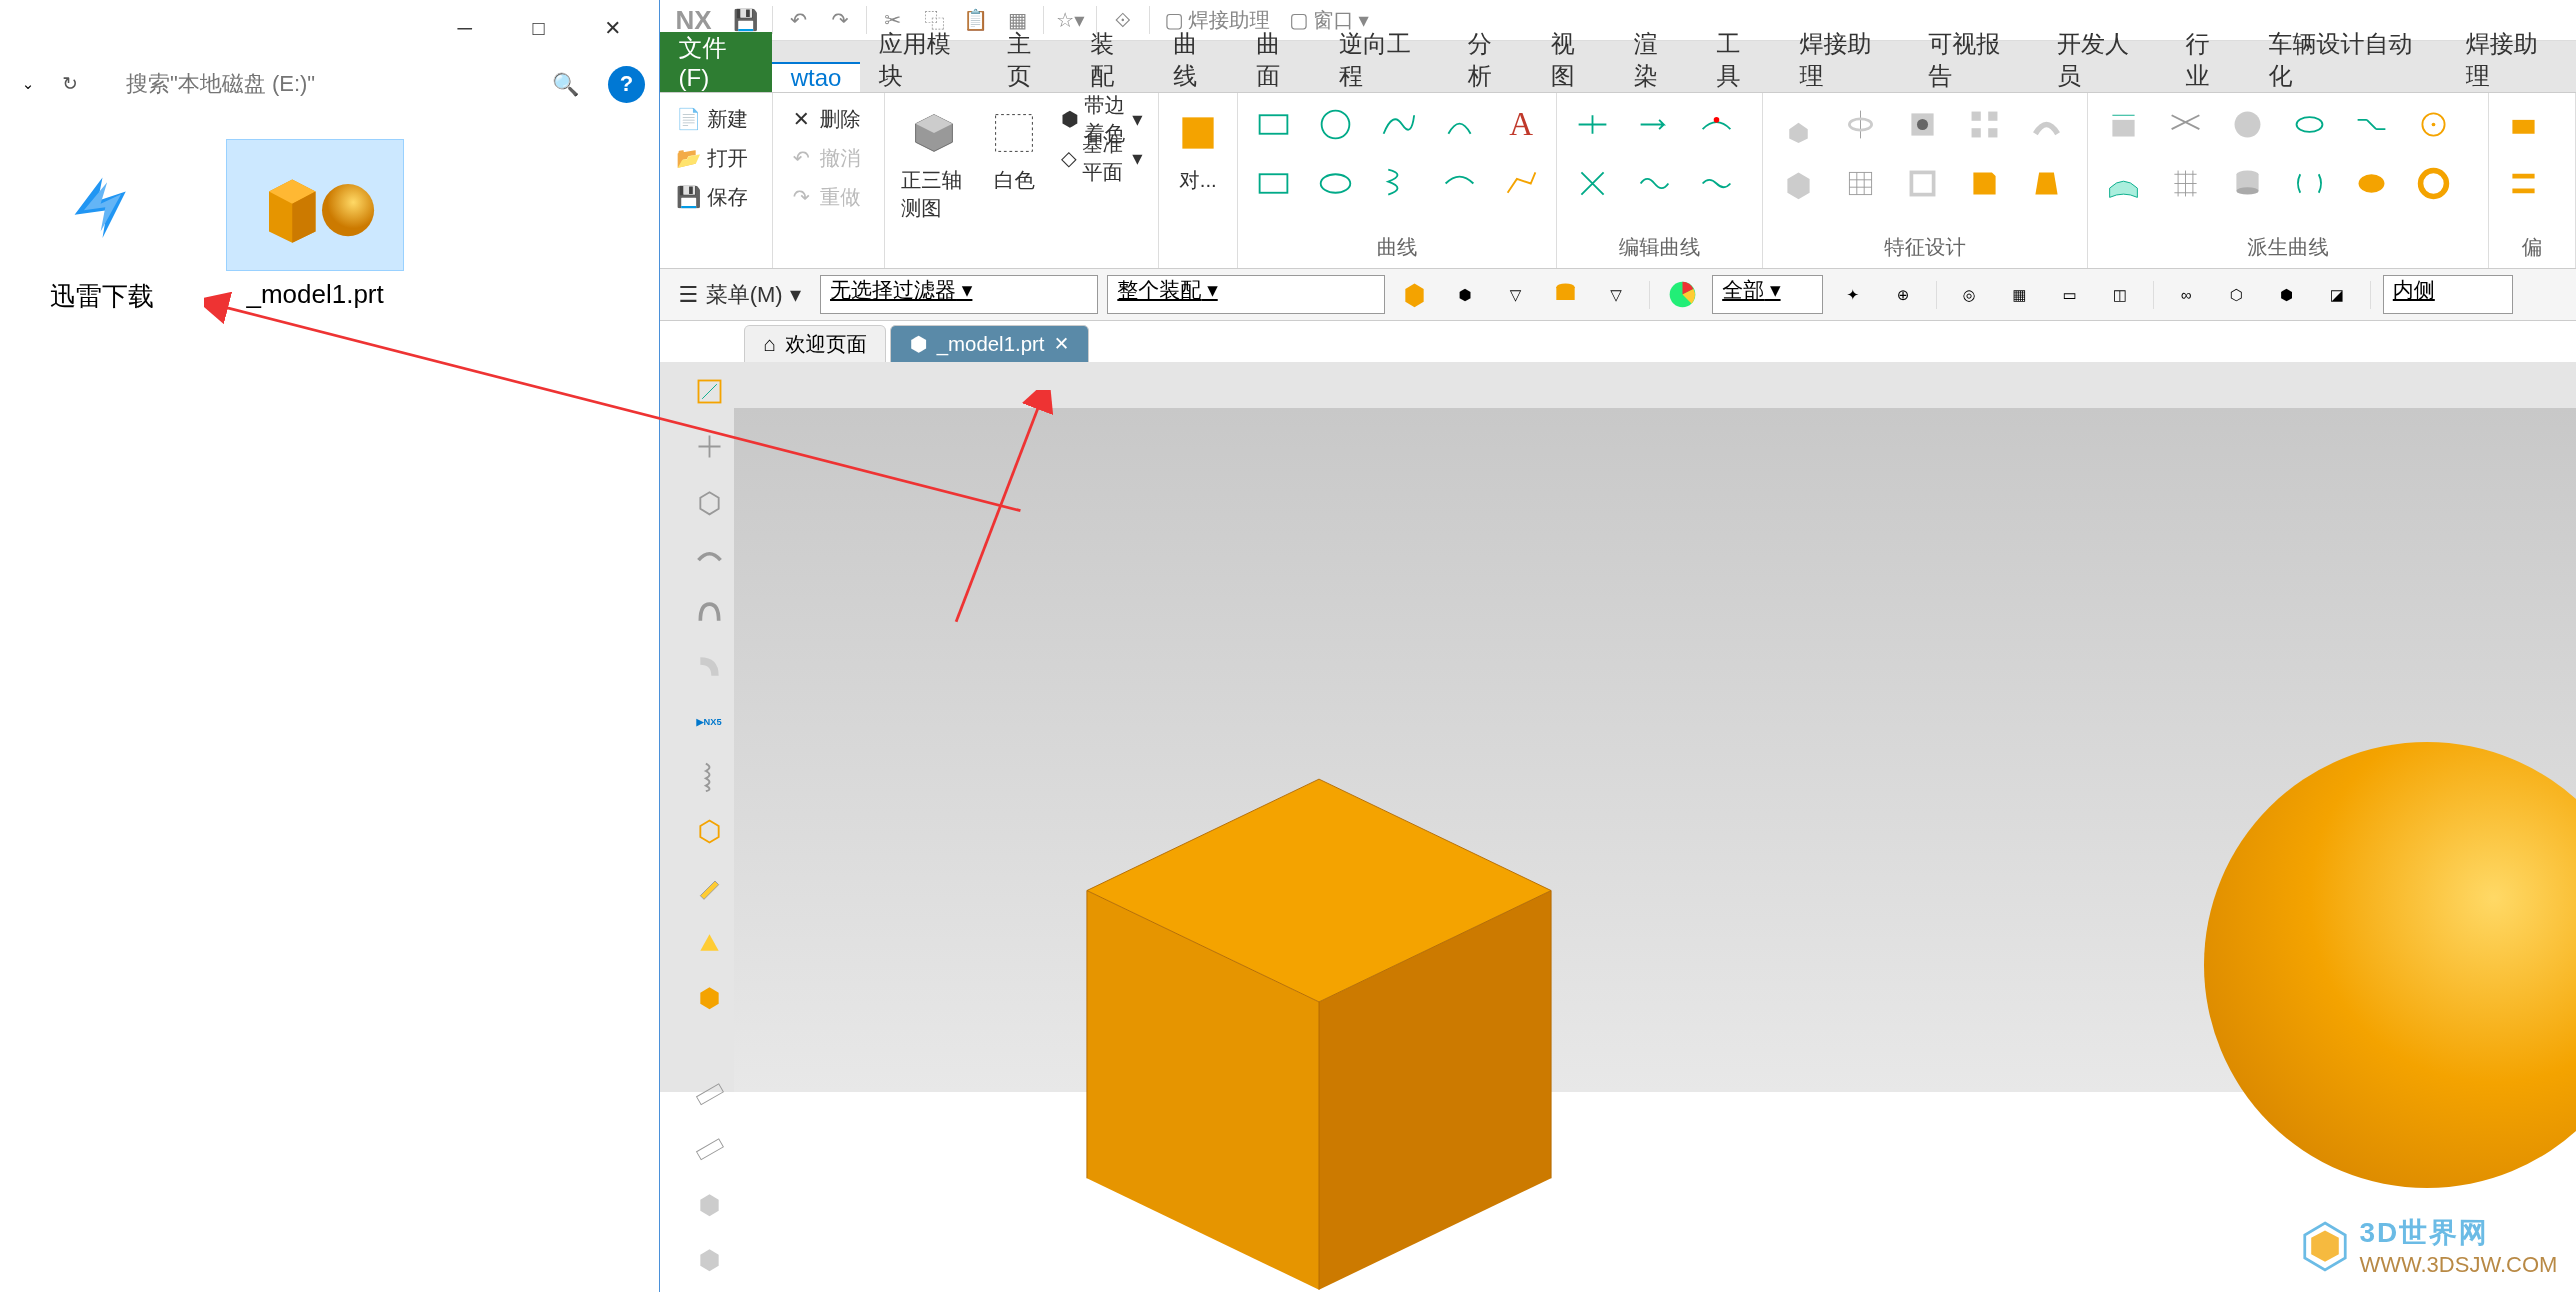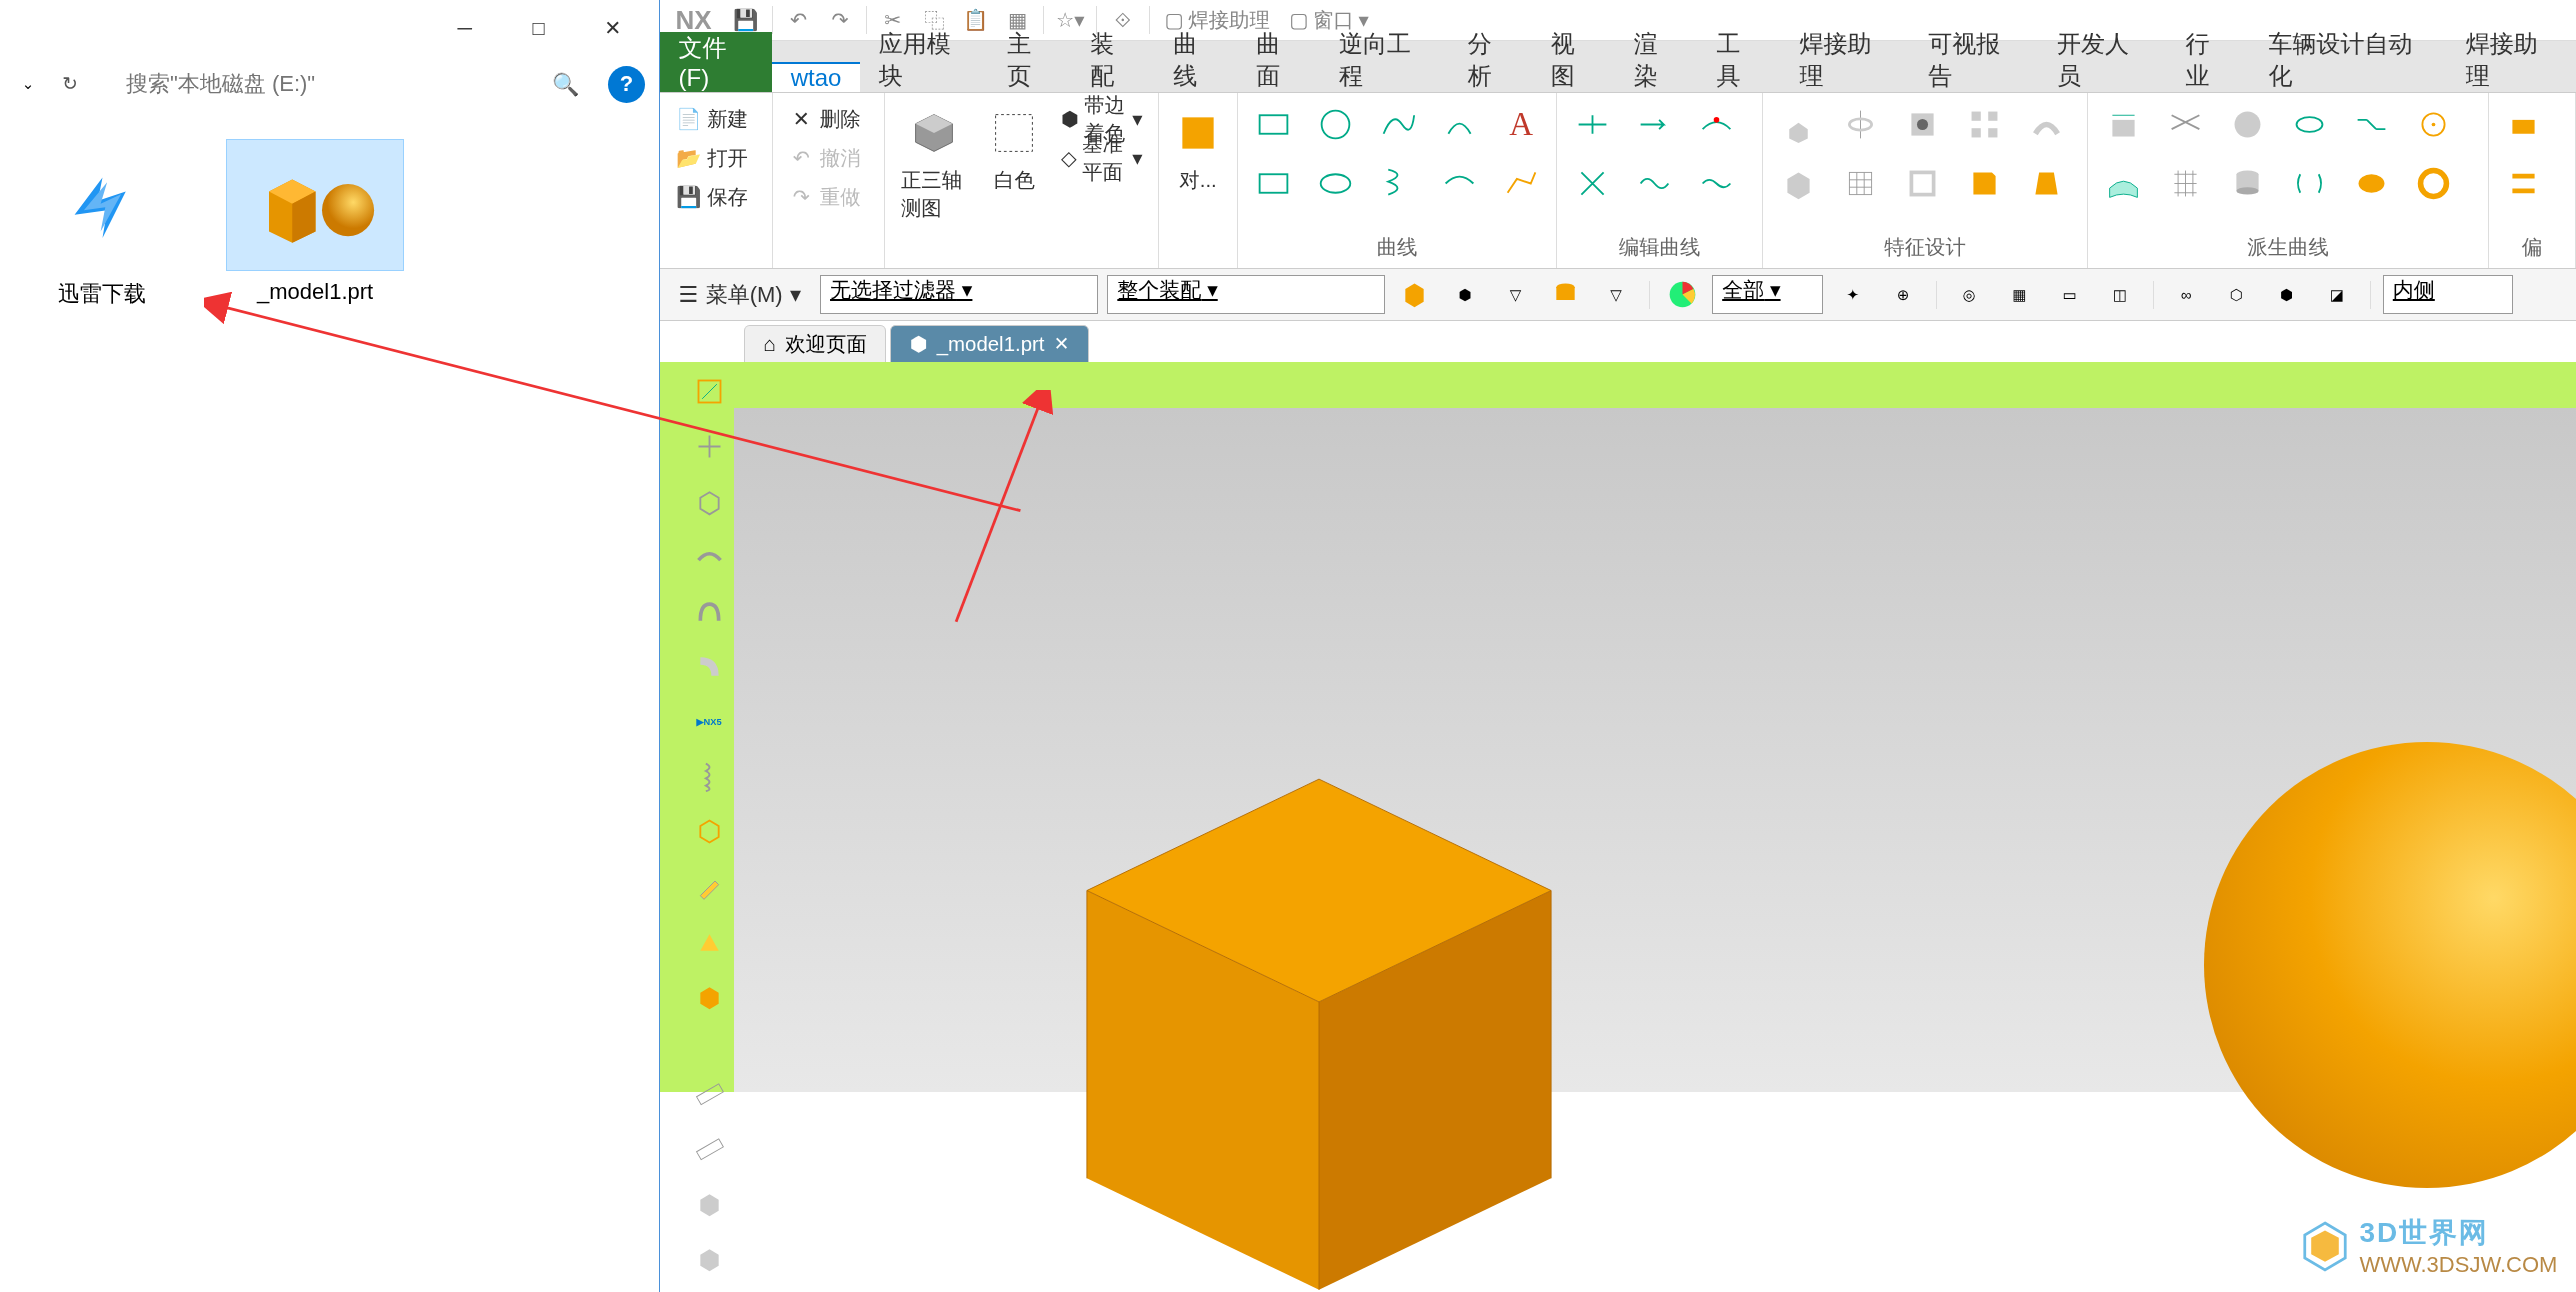--- a/index.html
+++ b/index.html
@@ -15,24 +15,24 @@
     .refresh-btn { width: 28px; height: 28px; display: flex; align-items: center; justify-content: center; color: #555; font-size: 18.6px; }
     .search-box { flex: 1; margin-left: 14px; position: relative; }
     .search-input { width: 100%; height: 46px; border: none; padding: 0 46px 0 14px; font-size: 22px; color: #666; background: #fff; }
     .search-icon { position: absolute; right: 14px; top: 11px; font-size: 22px; color: #555; }
     .help-icon { width: 37px; height: 37px; border-radius: 50%; background: #0078d4; color: #fff; display: flex; align-items: center; justify-content: center; font-size: 22px; font-weight: bold; }
     
     .explorer-content { padding: 28px 18.6px; display: flex; gap: 46px; }
     .file-item { width: 167px; display: flex; flex-direction: column; align-items: center; gap: 9.3px; }
     .file-item.selected .file-icon-box { background: #cce8ff; outline: 0.9px solid #99d1ff; }
     .file-icon-box { width: 176px; height: 130px; display: flex; align-items: center; justify-content: center; }
-    .file-label { font-size: 22px; color: #000; text-align: center; }
-    
-    
-    .nx-app { position: absolute; left: 660px; top: 0; right: 0; height: 1092px; background: #bef264; }
+    .file-label { font-size: 26px; color: #000; text-align: center; }
+    
+    
+    .nx-app { position: absolute; left: 660px; top: 0; right: 0; height: 1092px; background: #e5e5e5; }
     
     .nx-titlebar { height: 41px; background: #fff; display: flex; align-items: center; padding: 0 4.6px; gap: 4.6px; border-bottom: 0.9px solid #ddd; }
     .nx-logo { font-size: 26px; font-weight: bold; color: #999; padding: 0 11px; }
     .titlebar-btn { width: 37px; height: 37px; display: flex; align-items: center; justify-content: center; color: #888; font-size: 20.4px; }
     .titlebar-sep { width: 0.9px; height: 28px; background: #ddd; margin: 0 2.8px; }
     .titlebar-label { font-size: 20.4px; color: #888; padding: 0 7.4px; display: flex; align-items: center; gap: 4.6px; }
     
     .nx-menubar { height: 52px; background: #e5e5e5; display: flex; align-items: flex-end; border-bottom: 0.9px solid #ccc; }
     .menu-item { padding: 0 18.6px; display: flex; align-items: center; font-size: 24px; color: #333; }
     .menu-item.file { background: #2e7d32; color: #fff; font-size: 24px; }

